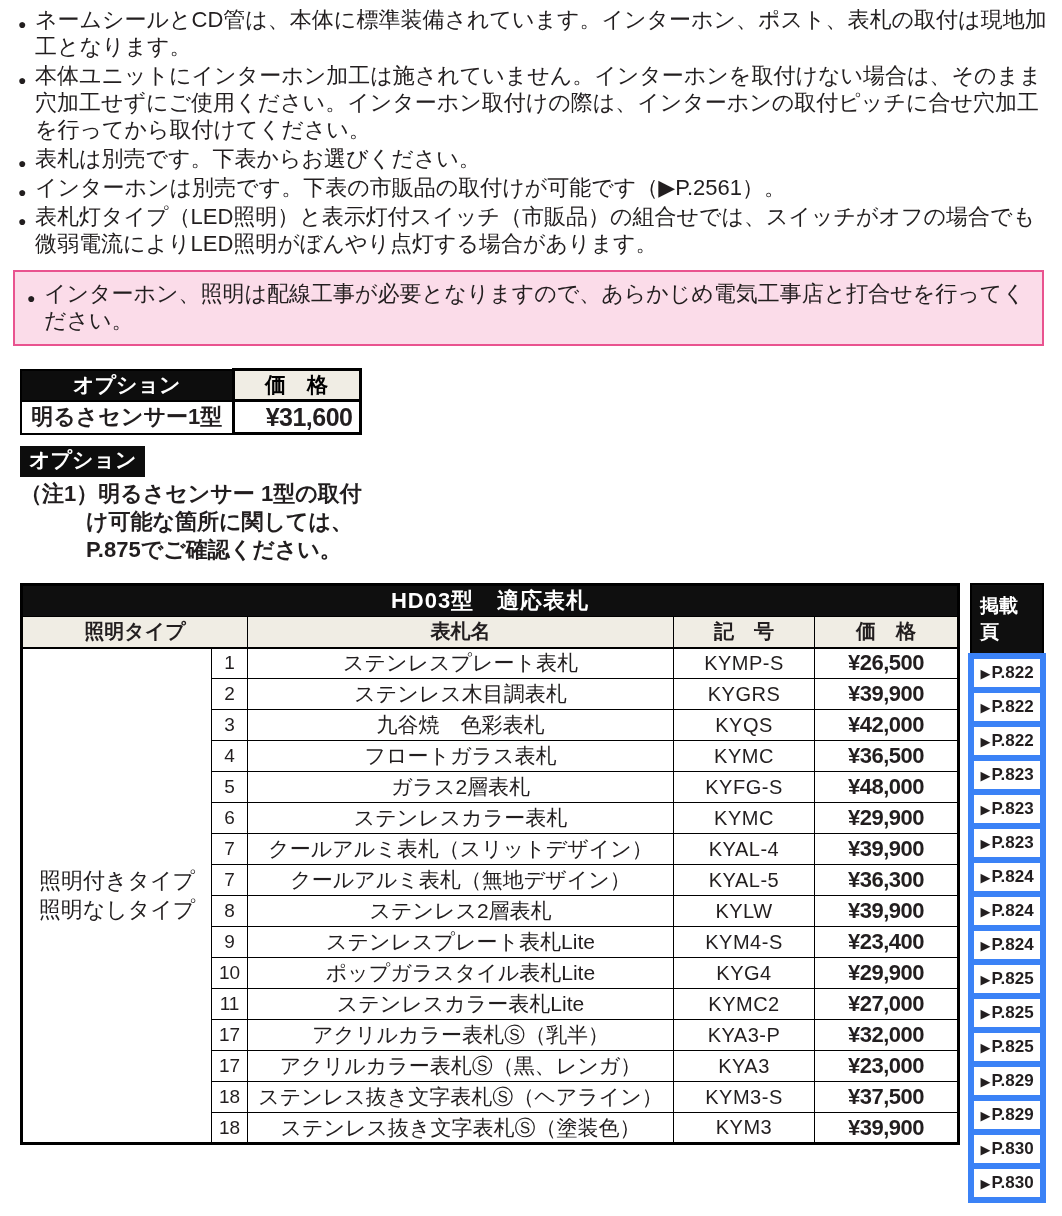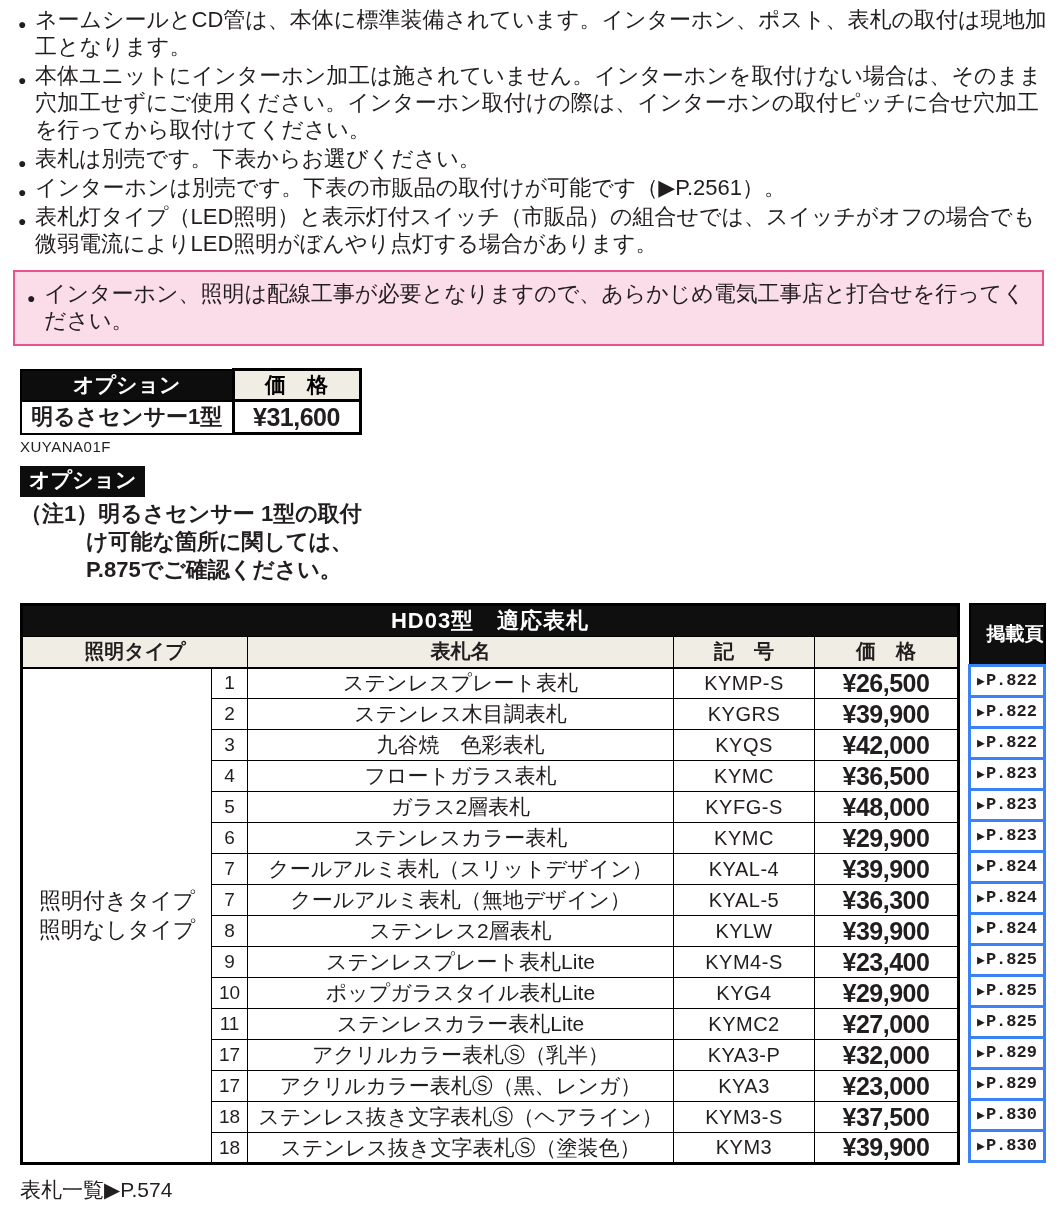--- a/index.html
+++ b/index.html
@@ -23,44 +23,44 @@
     padding:8px 12px 10px 14px;
   }
   .warning-box .note-item { margin-bottom:0; }
 
   
   .opt-table { margin-top:22px; border-collapse:collapse; }
   .opt-table th, .opt-table td { padding:0 6px; }
   .opt-table .h-option { width:212px; height:28px; background:#0d0d0d; color:#fff; font-size:21px; font-weight:bold; border:2px solid #000; text-align:center; }
   .opt-table .h-price  { width:127px; background:#f0ede4; color:#000; font-size:21px; font-weight:bold; border:3px solid #000; text-align:center; }
   .opt-table .c-option { height:33px; font-size:22px; font-weight:bold; text-align:center; border:2px solid #000; }
-  .opt-table .c-price  { font-size:25px; font-weight:bold; text-align:center; border:3px solid #000; letter-spacing:-0.5px; }
+  .opt-table .c-price  { font-size:25px; font-weight:bold; text-align:right; border:3px solid #000; letter-spacing:-0.5px; }
 
   .model-code { font-size:15px; margin-top:3px; letter-spacing:0.5px; }
 
   .opt-tag { display:inline-block; margin-top:11px; background:#0d0d0d; color:#fff; font-weight:bold; font-size:21px; padding:0px 9px 3px; }
   .opt-note { font-size:22px; line-height:28px; margin-top:3px; width:420px;font-weight:bold; }
   .opt-note .cont { padding-left:66px; }
 
   
   .big-table-wrap { display:flex; align-items:flex-start; margin-top:19px; }
   .main-table { border-collapse:collapse; border:3px solid #000; table-layout:fixed; width:937px; }
   .main-table th, .main-table td { padding:0; overflow:hidden; white-space:nowrap; }
   .main-table .title-cell { background:#0f0f0f; color:#fff; font-size:22px; font-weight:bold; height:30px; text-align:center; letter-spacing:1px; border:1px solid #000; }
   .main-table .head-cell { background:#f0ede4; font-size:20px; font-weight:bold; text-align:center; height:31px; border:1px solid #000; border-bottom:2px solid #000; }
   .main-table td { border:1px solid #000; height:31px; }
   .type-cell { font-size:22px; text-align:center; line-height:29px; }
   .r-no    { font-size:19px; text-align:center; }
   .r-name  { font-size:21px; font-weight:normal; text-align:center; }
   .r-code  { font-size:20px; text-align:center; letter-spacing:0.5px; }
-  .r-price { font-size:25px; font-weight:bold; text-align:center; letter-spacing:-0.5px; }
+  .r-price { font-size:22px; font-weight:bold; text-align:center; letter-spacing:-0.5px; }
 
   .page-col { margin-left:8px; border-collapse:collapse; border:2px solid #000; table-layout:fixed; width:90px; }
-  .page-col th { background:#0f0f0f; color:#fff; font-size:19px; font-weight:bold; height:61px; text-align:right; border:1px solid #000; padding:0; }
-  .page-col td { border:3px solid #3b82f6; height:31px; font-size:17px; font-weight:bold; text-align:center; padding:4px; white-space:nowrap;font-family:Liberation Mono, monospace; }
+  .page-col th { background:#0f0f0f; color:#fff; font-size:19px; font-weight:bold; height:61px; text-align:left; border:1px solid #000; padding:8px; }
+  .page-col td { border:6px solid #3b82f6; height:31px; font-size:17px; font-weight:bold; text-align:center; padding:4px; white-space:nowrap; }
   .page-col .arr { font-size:13px; margin-right:1px; }
 
   .footer-link { font-size:21px; margin-top:11px; }
 </style>
 </head>
 <body>
 
 <div class="page">
 
   
@@ -101,21 +101,20 @@
         <tr>
       <th class="h-option">オプション</th>
       <th class="h-price">価　格</th>
     </tr>
     <tr>
       <td class="c-option">明るさセンサー1型</td>
       <td class="c-price">¥31,600</td>
     </tr>
   </tbody>
     </table>
-  <div class="model-code">XUYANA01F</div>
 
   
   <div class="opt-tag">オプション</div>
   <div class="opt-note">
     <div>（注1）明るさセンサー 1型の取付</div>
     <div class="cont">け可能な箇所に関しては、</div>
     <div class="cont">P.875でご確認ください。</div>
   </div>
 
   

